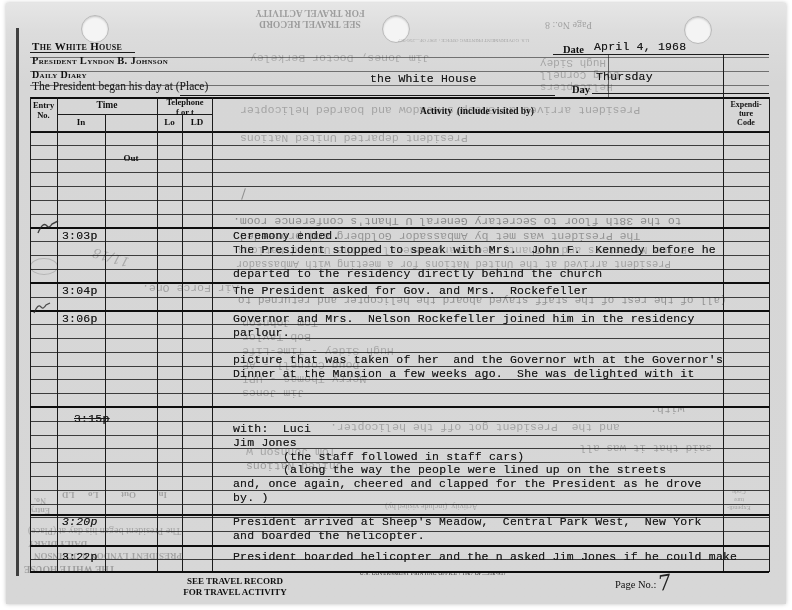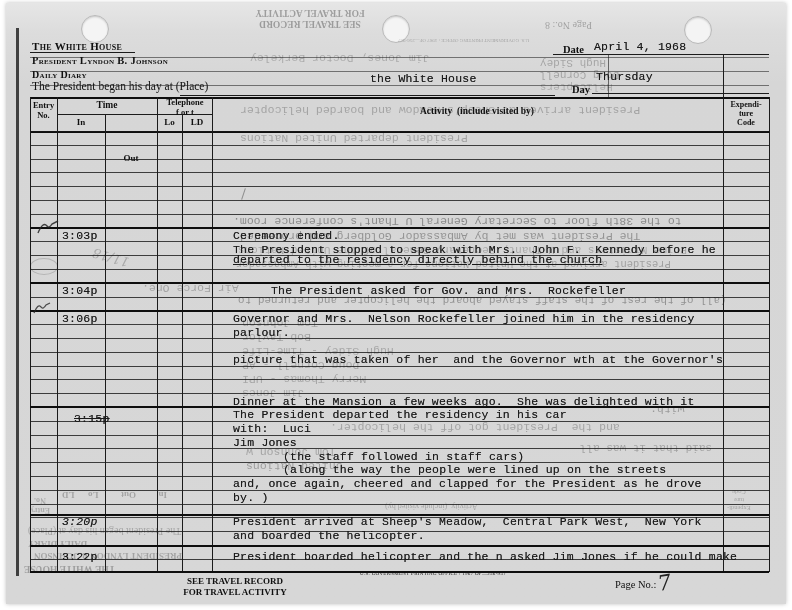--- a/index.html
+++ b/index.html
@@ -154,27 +154,26 @@
 
   <div class="typed" style="left:62px; top:229px;">3:03p</div>
   <div class="typed" style="left:62px; top:284px;">3:04p</div>
   <div class="typed" style="left:62px; top:312px;">3:06p</div>
   <div class="typed strike" style="left:74px; top:412px;">3:15p</div>
   <div class="typed" style="left:62px; top:515px;font-style:italic;">3:20p</div>
   <div class="typed" style="left:62px; top:550px;">3:22p</div>
 
   <div class="typed" style="left:233px; top:229px;">Ceremony ended.</div>
   <div class="typed" style="left:233px; top:243px;">The President stopped to speak with Mrs.  John F.  Kennedy before he</div>
-  <div class="typed" style="left:233px; top:253px;text-decoration:underline;">departed to the residency directly behind the church</div>
-  <div class="typed" style="left:233px; top:284px;margin-left:38px;">The President asked for Gov. and Mrs.  Rockefeller</div>
+  <div class="typed" style="left:233px; top:267px;">departed to the residency directly behind the church</div>
+  <div class="typed" style="left:233px; top:284px;">The President asked for Gov. and Mrs.  Rockefeller</div>
   <div class="typed" style="left:233px; top:312px;">Governor and Mrs.  Nelson Rockefeller joined him in the residency</div>
   <div class="typed" style="left:233px; top:326px;">parlour.</div>
   <div class="typed" style="left:233px; top:353px;">picture that was taken of her  and the Governor wth at the Governor's</div>
-  <div class="typed" style="left:233px; top:367px;margin-top:28px;">Dinner at the Mansion a few weeks ago.  She was delighted with it</div>
-  <div class="typed" style="left:233px; top:408px;">The President departed the residency in his car</div>
+  <div class="typed" style="left:233px; top:367px;">Dinner at the Mansion a few weeks ago.  She was delighted with it</div>
   <div class="typed" style="left:233px; top:422px;">with:  Luci</div>
   <div class="typed" style="left:233px; top:436px;">Jim Jones</div>
   <div class="typed" style="left:283px; top:450px;">(the staff followed in staff cars)</div>
   <div class="typed" style="left:283px; top:463px;">(along the way the people were lined up on the streets</div>
   <div class="typed" style="left:233px; top:477px;">and, once again, cheered and clapped for the President as he drove</div>
   <div class="typed" style="left:233px; top:491px;">by. )</div>
   <div class="typed" style="left:233px; top:515px;">President arrived at Sheep's Meadow,  Central Park West,  New York</div>
   <div class="typed" style="left:233px; top:550px;">President boarded helicopter and the n asked Jim Jones if he could make</div>
   <div class="typed" style="left:233px; top:529px;">and boarded the helicopter.</div>
 

